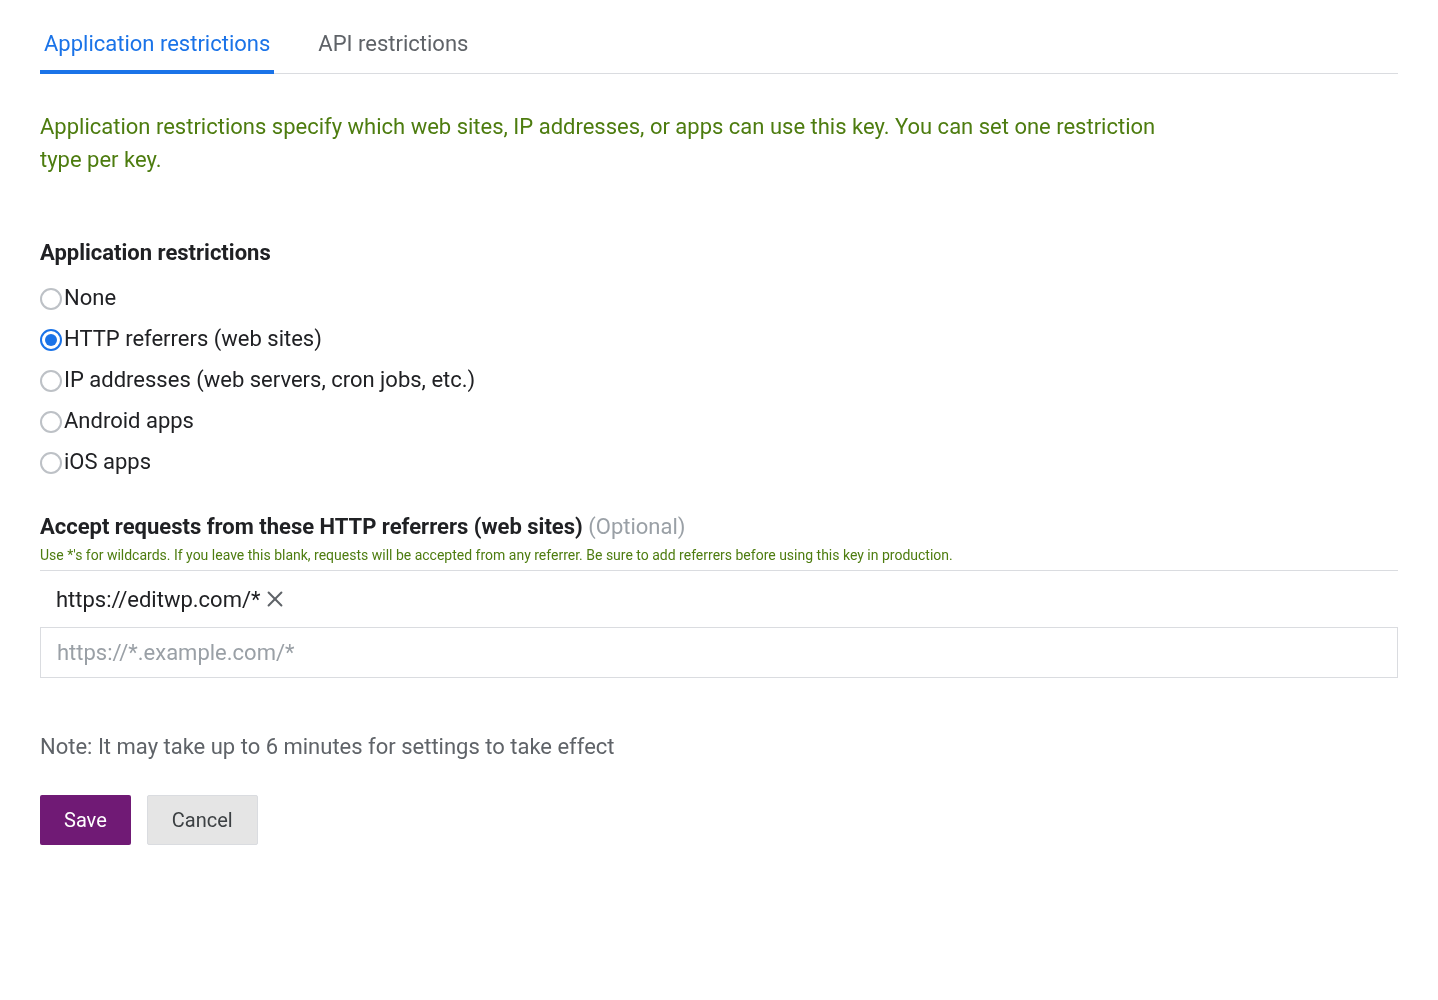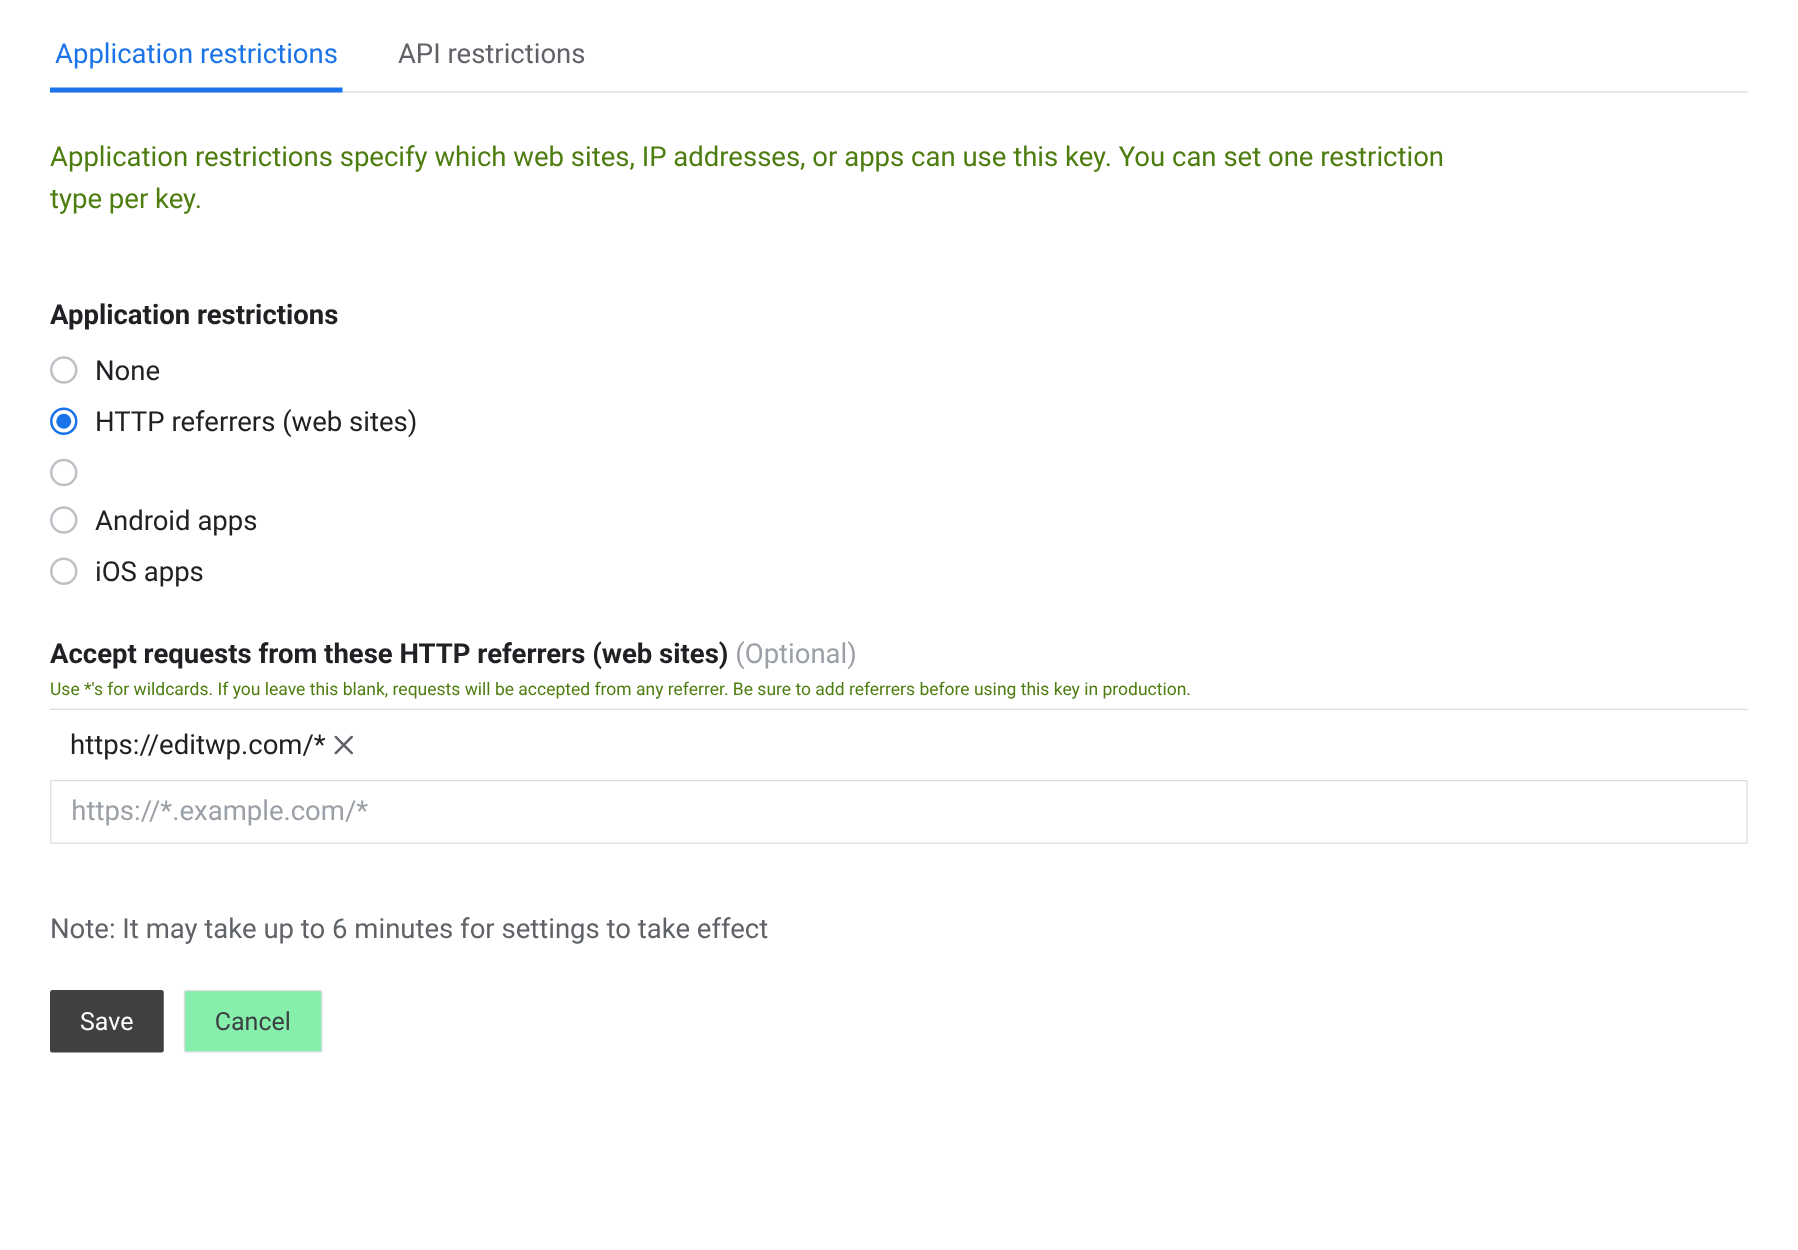--- a/index.html
+++ b/index.html
@@ -47,22 +47,22 @@
       margin-bottom: 20px;
     }
     .radio-group {
       display: flex;
       flex-direction: column;
       gap: 16px;
       margin-bottom: 40px;
     }
     .radio-item {
       display: flex;
-      align-items: flex-start;
-      gap: 14px;
+      align-items: flex-end;
+      gap: 2px;
       cursor: pointer;
     }
     .radio-circle {
       width: 22px;
       height: 22px;
       border: 2px solid #bdc1c6;
       border-radius: 50%;
       position: relative;
       flex-shrink: 0;
     }
@@ -148,26 +148,26 @@
       gap: 16px;
     }
     .btn {
       padding: 12px 24px;
       font-size: 20px;
       border-radius: 2px;
       cursor: pointer;
       font-family: inherit;
     }
     .btn-primary {
-      background: #404040;
+      background: #701a75;
       color: #fff;
       border: none;
     }
     .btn-secondary {
-      background: #86efac;
+      background: #e5e5e5;
       color: #3c4043;
       border: 1px solid #dadce0;
     }
   </style>
 </head>
 <body>
 
 <div class="tabs">
   <div class="tab active">Application restrictions</div>
   <div class="tab">API restrictions</div>
@@ -181,20 +181,21 @@
   <label class="radio-item">
     <span class="radio-circle"></span>
     <span class="radio-label">None</span>
   </label>
   <label class="radio-item">
     <span class="radio-circle selected"></span>
     <span class="radio-label">HTTP referrers (web sites)</span>
   </label>
   <label class="radio-item">
     <span class="radio-circle"></span>
+    <span class="radio-label">IP addresses (web servers, cron jobs, etc.)</span>
   </label>
   <label class="radio-item">
     <span class="radio-circle"></span>
     <span class="radio-label">Android apps</span>
   </label>
   <label class="radio-item">
     <span class="radio-circle"></span>
     <span class="radio-label">iOS apps</span>
   </label>
 </div>

